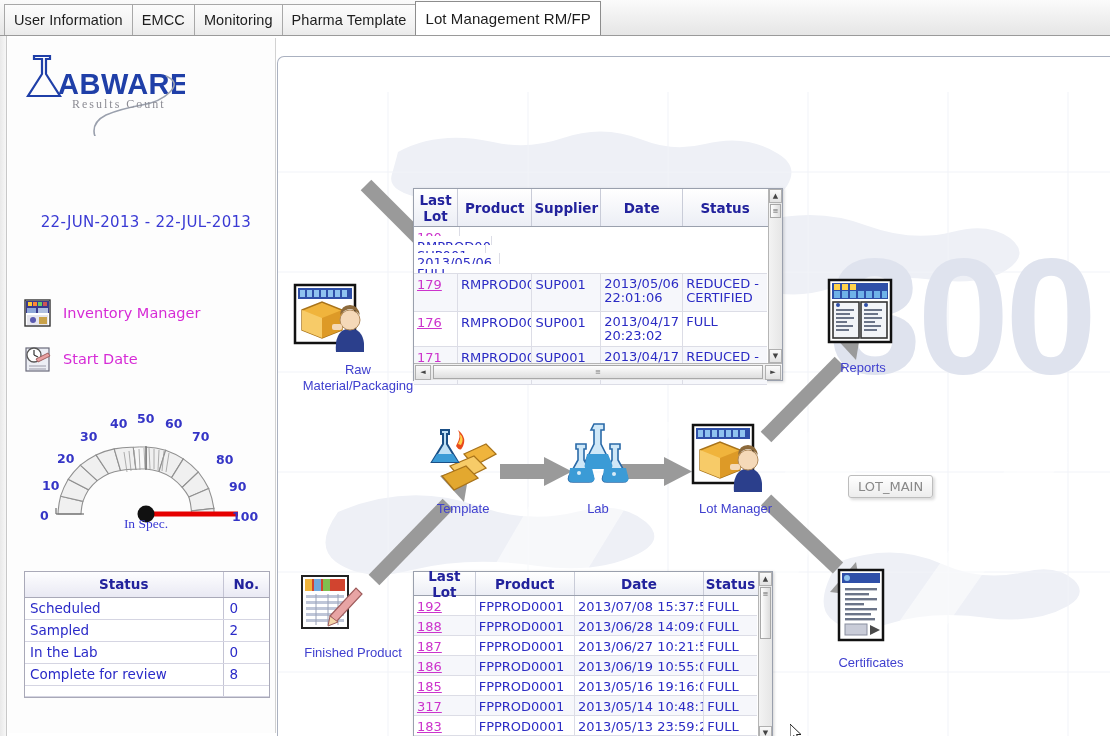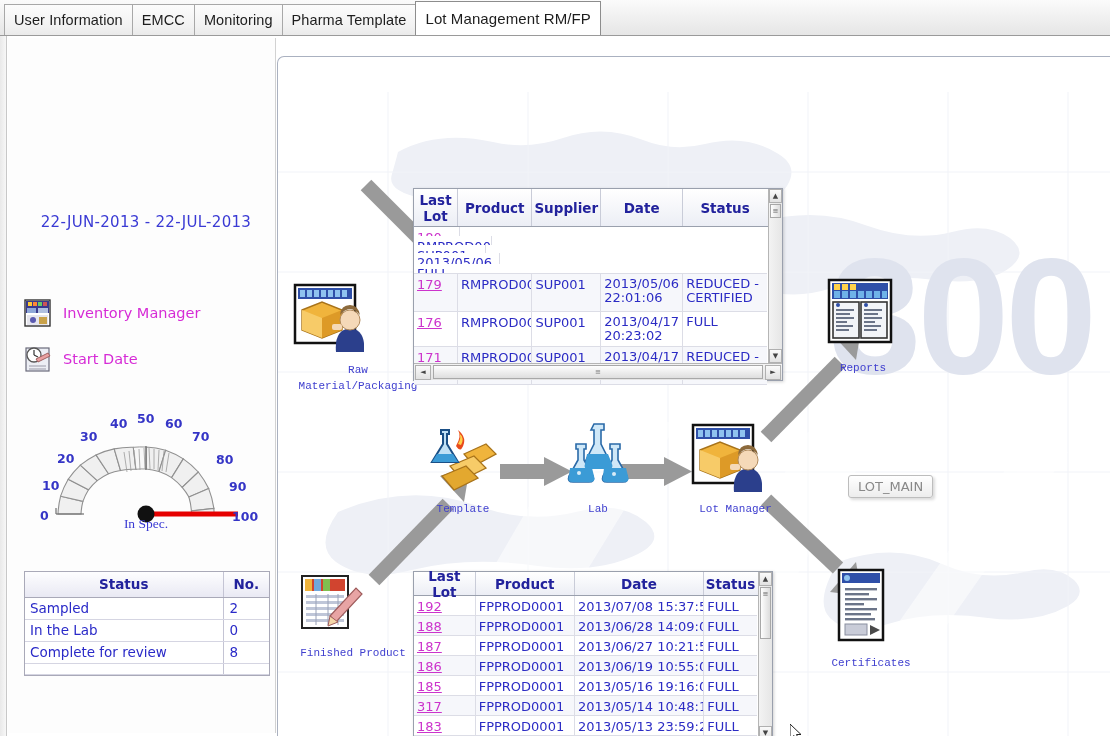--- a/index.html
+++ b/index.html
@@ -234,22 +234,22 @@
     background: linear-gradient(180deg,#fefefe,#dedede);
     border:1px solid #a8a8a8;
     display:flex; align-items:center; justify-content:center;
     font-size:7px; color:#777;
   }
 
   
   .flownode { position: absolute; }
   .flowlabel {
     position: absolute; text-align: center;
-    color: #4040cf; font-size: 11px;
-    font-family: Liberation Mono, monospace;
+    color: #4040cf; font-size: 13px;
+    font-family: Liberation Sans, sans-serif;
     line-height: 16px;
   }
   .arrow { position: absolute; }
   .badge {
     position: absolute;
     background: linear-gradient(180deg,#ffffff,#ededed);
     border: 1px solid #bdbdbd;
     border-radius: 3px;
     padding: 3px 9px;
     font-size: 13px; color: #888888;
@@ -280,20 +280,30 @@
       <span>Lot Management RM/FP</span>
     </div>
   <div id="tabbar-endcap"></div>
 </div>
 
 <div id="workspace">
   <div id="rail-left"></div>
 
   <div id="leftpanel">
 
+    <div id="logo">
+      <svg width="165" height="86" viewBox="0 0 165 86">
+
+        <path d="M14 6 L30 6 L30 9 L26 9 L26 24 L40 46 L8 46 L22 24 L22 9 L14 9 Z" fill="none" stroke="#1f3fa8" stroke-width="2.2"></path>
+        <text x="38" y="44" font-family="Liberation Sans, sans-serif" font-size="29" font-weight="bold" fill="#1f3fa8" letter-spacing="0.5">ABWARE</text>
+
+        <path d="M146 26 q14 6 4 16 q-10 10 -28 13 q-22 4 -36 10 q-12 6 -12 16 q0 7 6 10" fill="none" stroke="#9aa0ad" stroke-width="1.6"></path>
+        <text x="52" y="58" font-family="Liberation Serif, serif" font-size="12" fill="#8c8c94" letter-spacing="2">Results Count</text>
+      </svg>
+    </div>
 
     <div id="daterange">22-JUN-2013 - 22-JUL-2013</div>
 
     <div class="navitem" id="nav-inventory">
       <span class="navicon">
         <svg width="34" height="34" viewBox="0 0 34 34">
           <rect x="3" y="4" width="25" height="26" fill="#ffffff" stroke="#333" stroke-width="1.4"></rect>
           <rect x="4" y="5" width="23" height="12" fill="#3a3a8c"></rect>
           <rect x="6" y="6" width="4" height="4" fill="#ffcc33"></rect>
           <rect x="11" y="6" width="4" height="4" fill="#ff8833"></rect>
@@ -384,20 +394,24 @@
 
     <div id="statustable">
       <table>
         <thead>
           <tr>
             <th>Status</th>
             <th class="nocol">No.</th>
           </tr>
         </thead>
         <tbody>
+          <tr>
+            <td>Scheduled</td>
+            <td class="nocol">0</td>
+          </tr>
           <tr>
             <td>Sampled</td>
             <td class="nocol">2</td>
           </tr>
           <tr>
             <td>In the Lab</td>
             <td class="nocol">0</td>
           </tr>
           <tr>
             <td>Complete for review</td>

